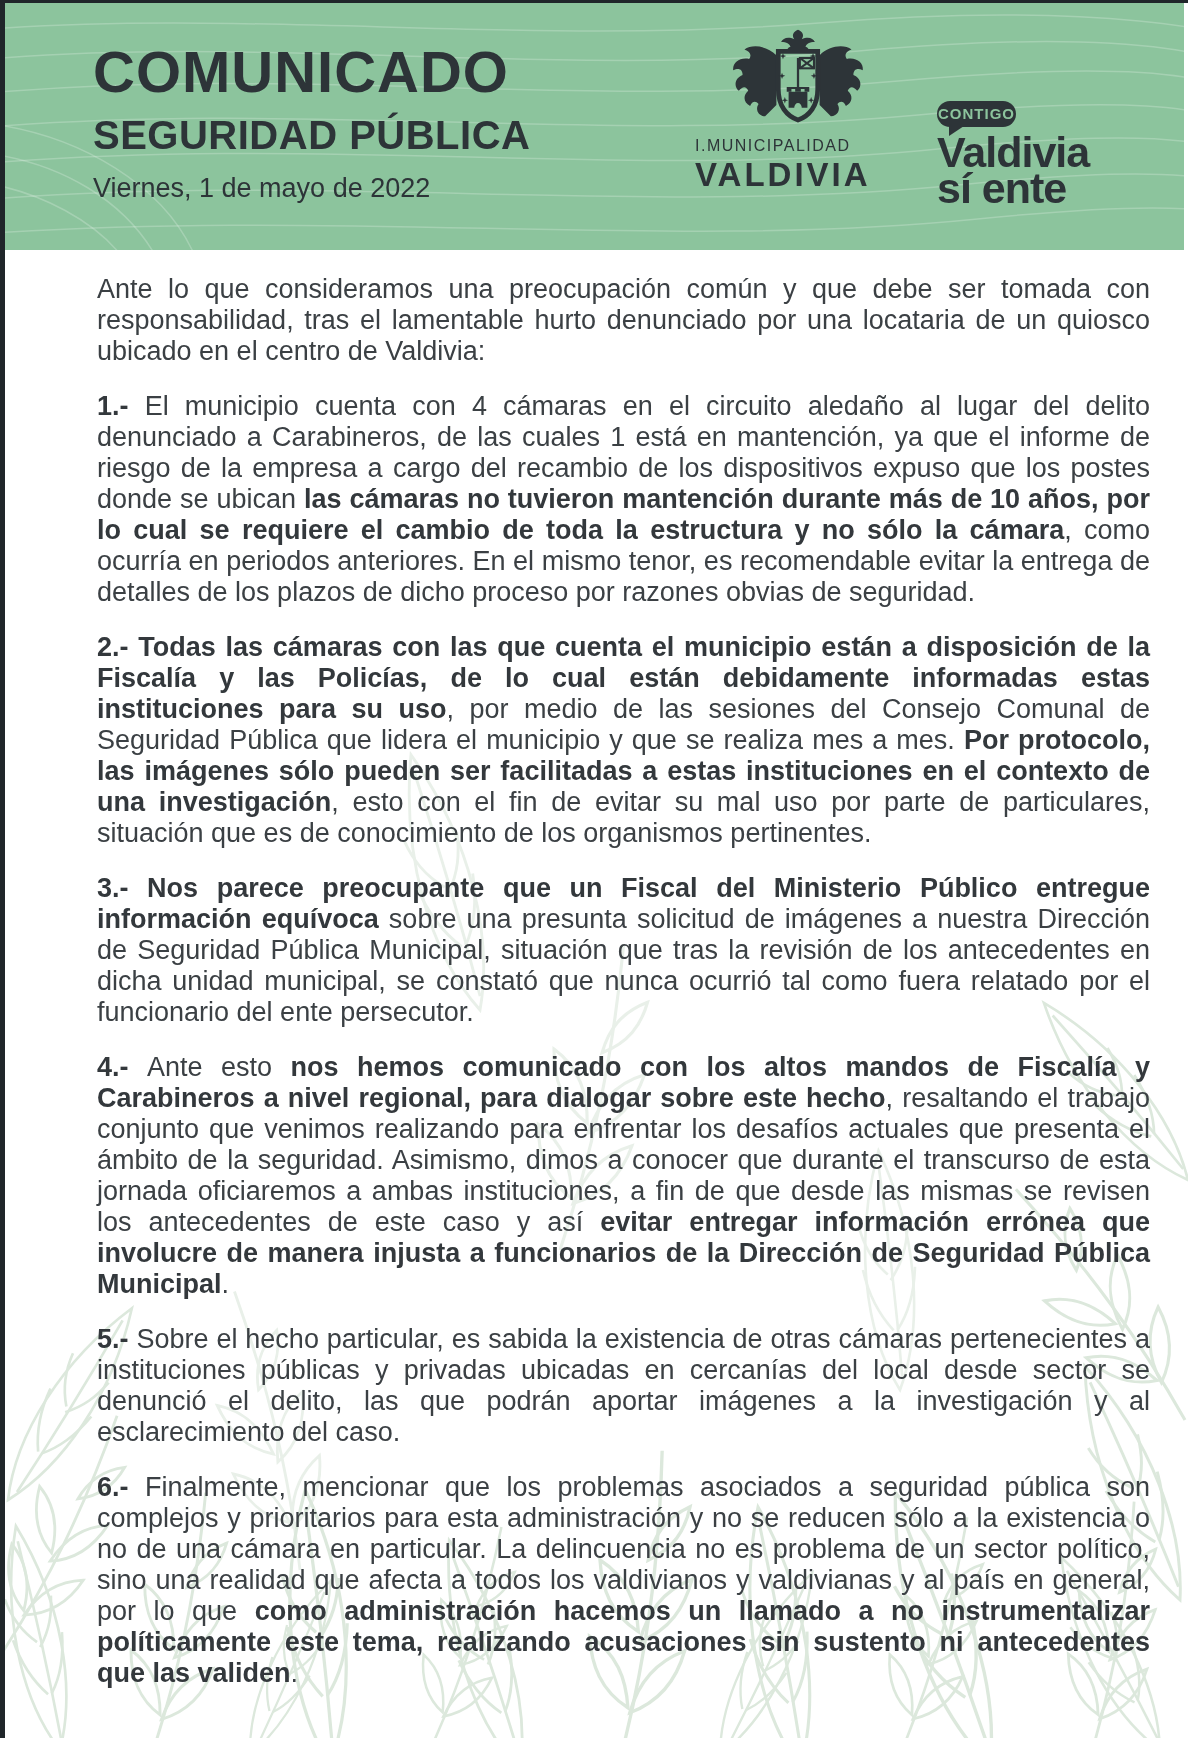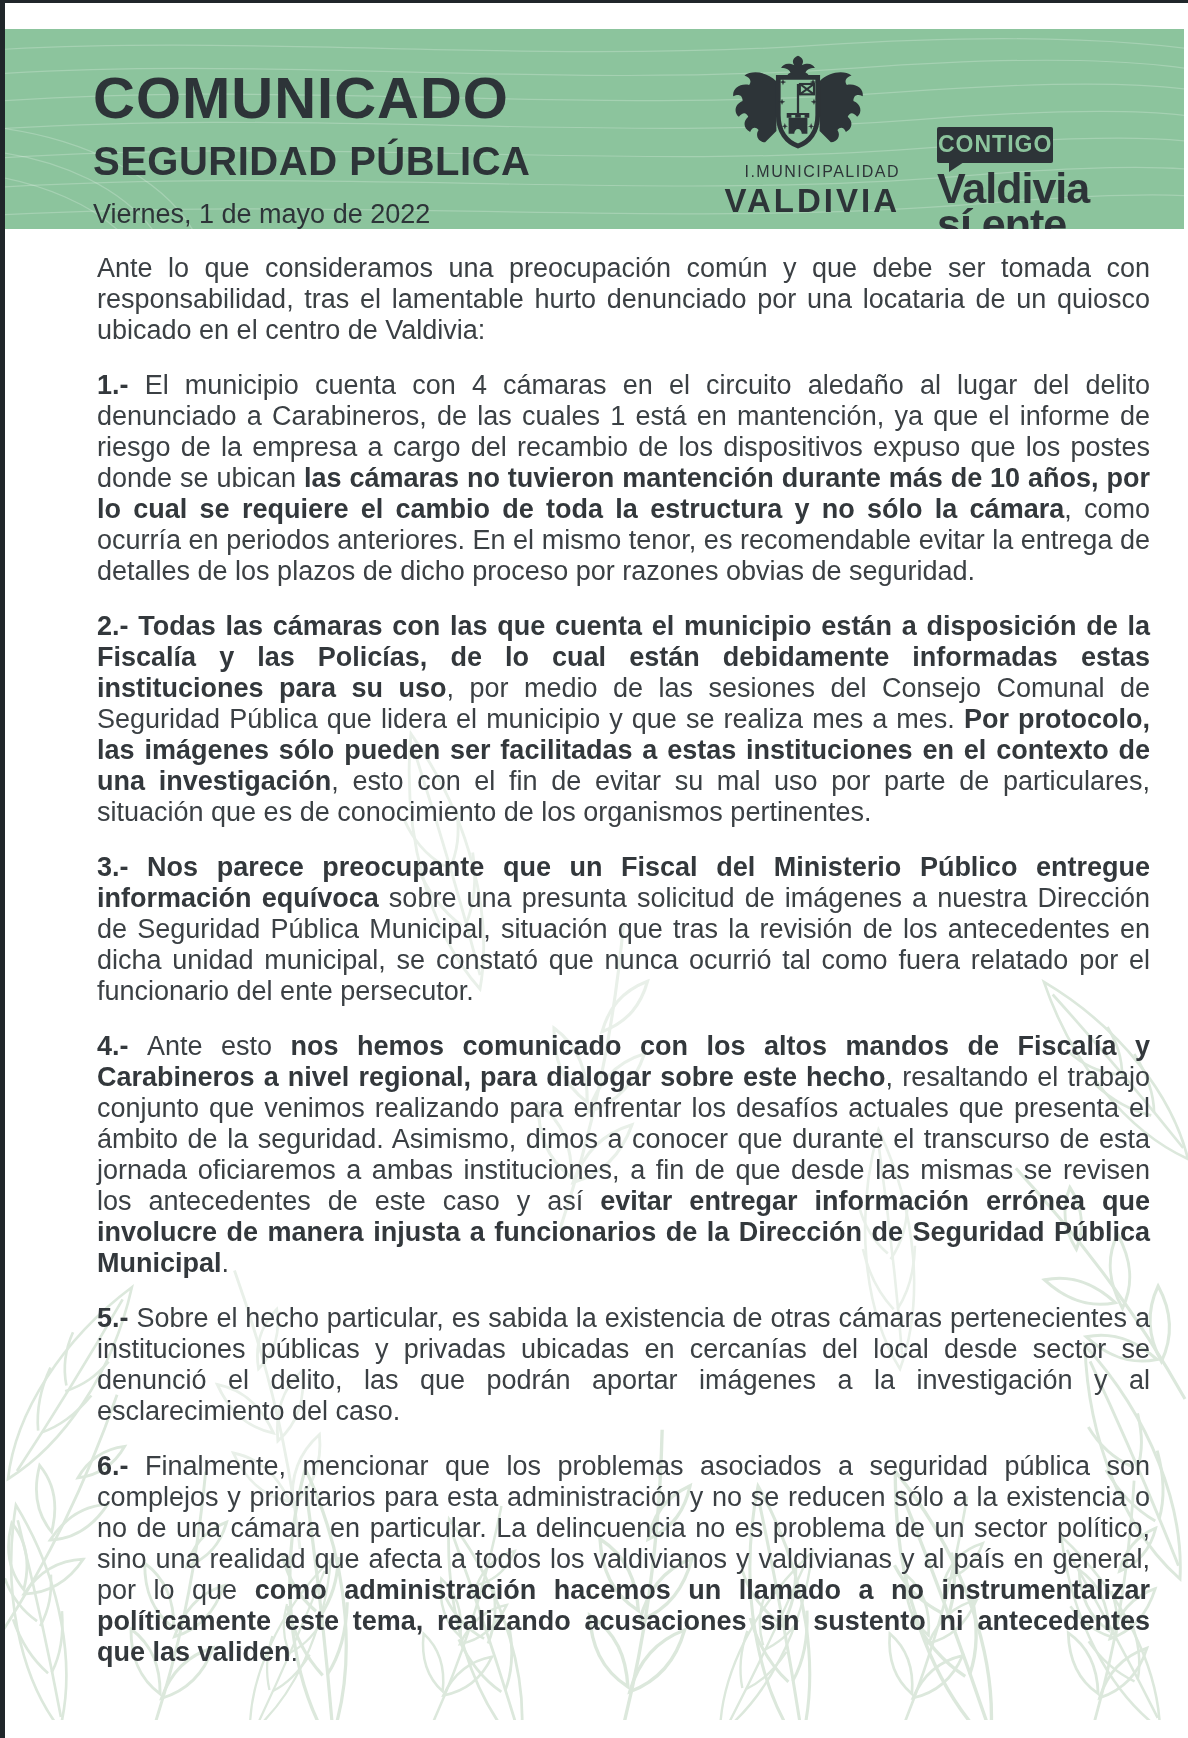--- a/index.html
+++ b/index.html
@@ -12,46 +12,46 @@
   }
   *{margin:0;padding:0;box-sizing:border-box;}
   html,body{background:#fff;}
   body{width:1188px;height:1738px;font-family:"Liberation Sans",sans-serif;}
   .page{
     position:relative;width:1188px;height:1738px;background:#fff;overflow:hidden;
     border-left:5px solid var(--edge);border-top:3px solid var(--edge);
   }
   
   .header{
-    position:relative;height:200px;margin-right:4px;
-    background:var(--header-green);overflow:hidden;margin-top:26px;
+    position:relative;height:247px;margin-right:4px;
+    background:var(--header-green);overflow:hidden;
   }
   .contours{position:absolute;inset:0;width:100%;height:100%;pointer-events:none;}
   .header-left{position:absolute;left:88px;top:40px;}
   .title{
     font-size:58px;line-height:58px;font-weight:bold;letter-spacing:1px;
     color:var(--ink);
   }
   .subtitle{
     font-size:40px;line-height:40px;font-weight:bold;letter-spacing:.5px;
     color:var(--ink);margin-top:14px;
   }
   .date{
     font-size:27px;line-height:30px;font-weight:normal;color:var(--ink);margin-top:18px;
   }
-  .logo-block{position:absolute;left:690px;top:24px;width:205px;text-align:right;color:var(--ink);}
+  .logo-block{position:absolute;left:690px;top:24px;width:205px;text-align:left;color:var(--ink);}
   .crest{display:block;margin:0 auto;}
   .org-small{font-size:16px;letter-spacing:1.5px;font-weight:normal;margin-top:2px;}
   .org-large{font-size:33px;letter-spacing:3px;font-weight:bold;margin-top:1px;}
   .slogan{position:absolute;left:932px;top:98px;color:var(--ink);}
   .badge-wrap{position:relative;display:inline-block;}
   .badge{
     display:inline-block;background:var(--ink);color:var(--header-green);
-    font-size:23px;font-weight:bold;letter-spacing:1px;
-    padding:4px 1px 5px;border-radius:2px;
+    font-size:15px;font-weight:bold;letter-spacing:1px;
+    padding:4px 1px 5px;border-radius:14px;
   }
   .badge-tail{
     position:absolute;left:12px;bottom:-9px;width:0;height:0;
     border-left:15px solid var(--ink);border-bottom:10px solid transparent;
   }
   .slogan-l1{font-size:43px;line-height:36px;font-weight:bold;letter-spacing:-1px;margin-top:7px;}
   .slogan-l2{font-size:43px;line-height:36px;font-weight:bold;letter-spacing:-1px;}
   
   .body-main{position:relative;padding:24px 38px 0 92px;}
   .leaves{position:absolute;left:-5px;top:0;width:1188px;height:1491px;pointer-events:none;}

